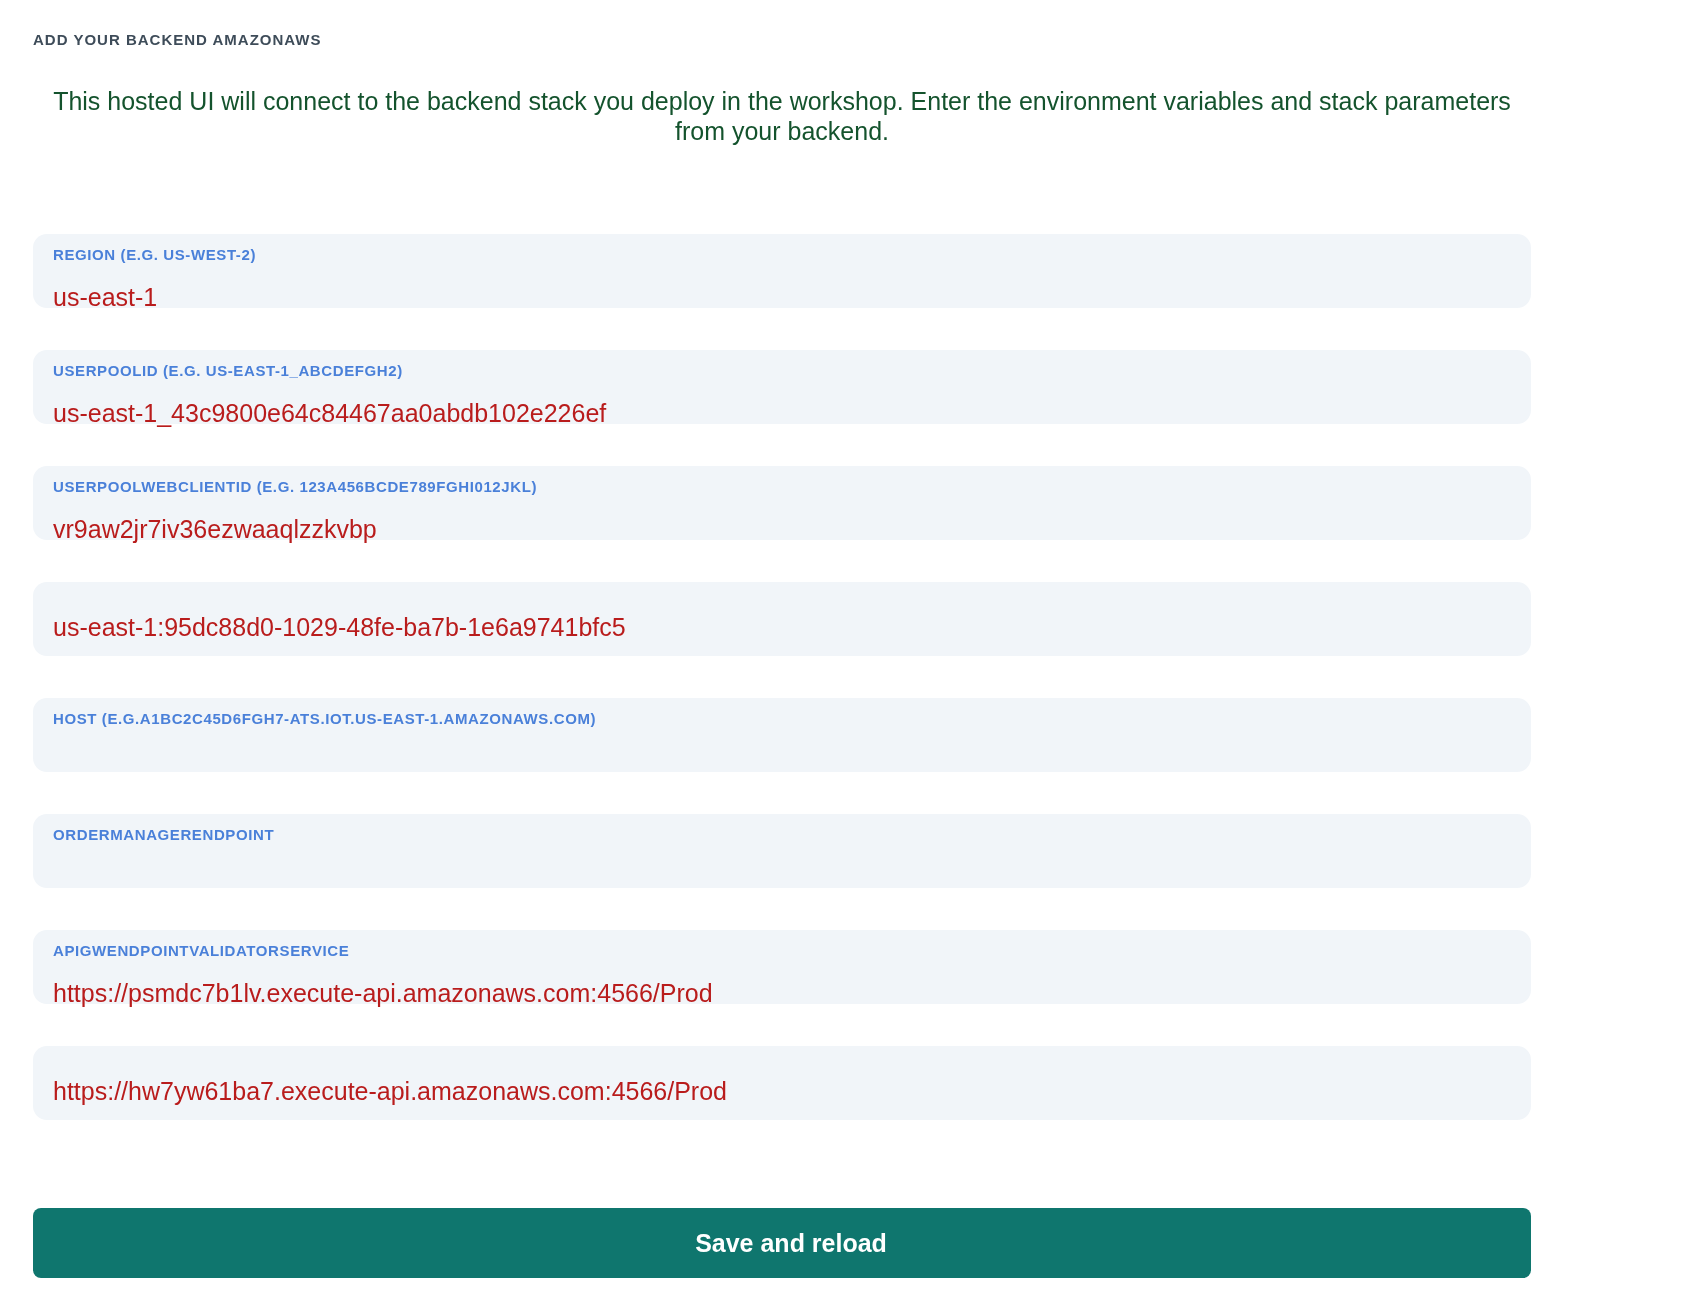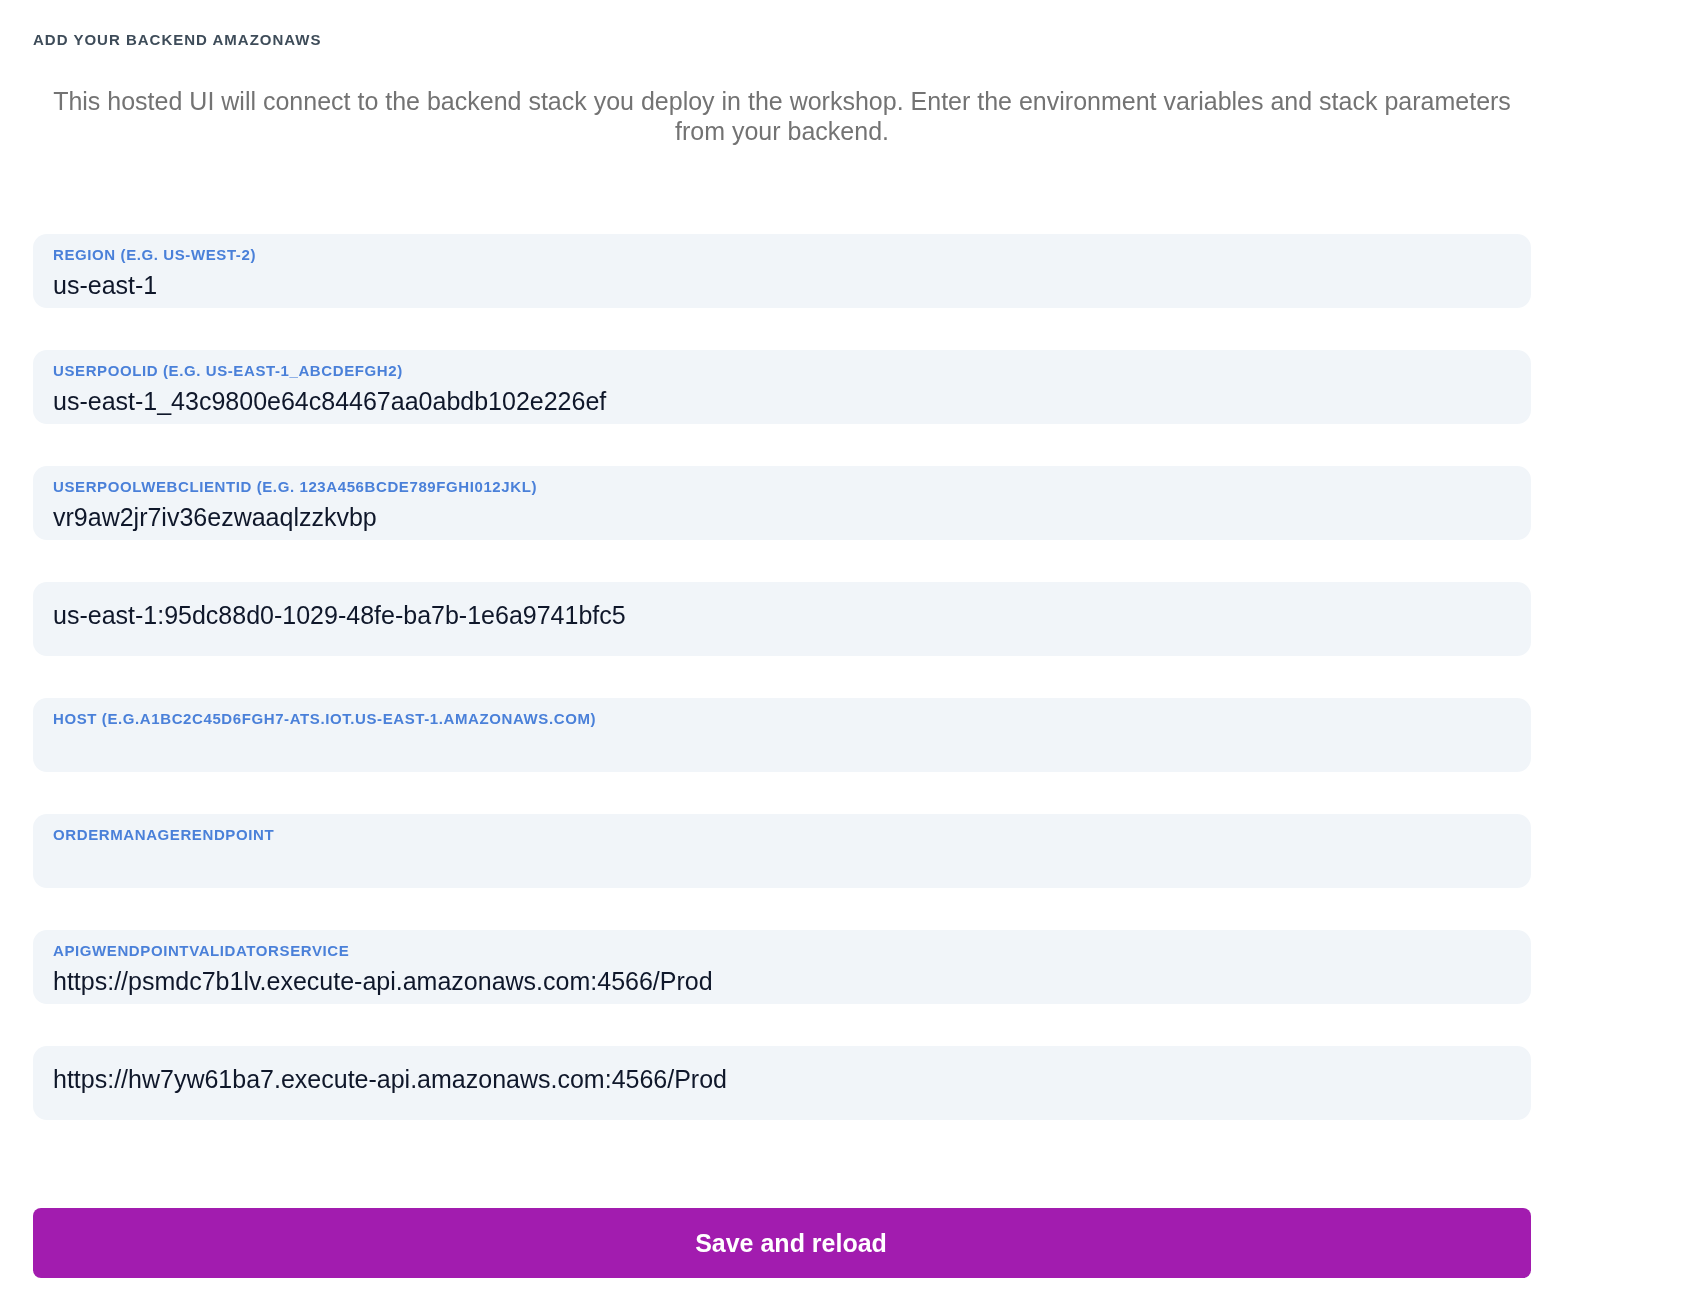--- a/index.html
+++ b/index.html
@@ -27,21 +27,21 @@
     letter-spacing: 1px;
     color: #3e4c59;
   }
   .description {
     margin: 37px auto 0;
     max-width: 1480px;
     text-align: center;
     font-size: 25px;
     line-height: 30px;
     font-weight: 400;
-    color: #737373;
+    color: #14532d;
   }
   .fields {
     margin-top: 88px;
   }
   .field {
     background: #f1f5f9;
     border-radius: 14px;
     padding: 12px 20px 12px;
     height: 74px;
     margin-bottom: 42px;
@@ -51,38 +51,38 @@
     font-size: 15px;
     line-height: 18px;
     font-weight: 700;
     letter-spacing: 0.6px;
     color: #4a80d9;
     text-transform: uppercase;
   }
   .field-input {
     display: block;
     width: 100%;
-    margin-top: 6px;
+    margin-top: 18px;
     border: none;
     background: transparent;
     outline: none;
     padding: 0;
     font-family: "Liberation Sans", sans-serif;
     font-size: 25px;
     line-height: 30px;
-    color: #0f172a;
+    color: #b91c1c;
   }
   .save-button {
     display: block;
     width: 100%;
     height: 70px;
     margin-top: 88px;
     border: none;
     border-radius: 8px;
-    background: #a21caf;
+    background: #0f766e;
     color: #ffffff;
     font-family: "Liberation Sans", sans-serif;
     font-size: 25px;
     font-weight: 700;
     cursor: pointer;
     padding-left: 24px;
   }
 </style>
 </head>
 <body>

